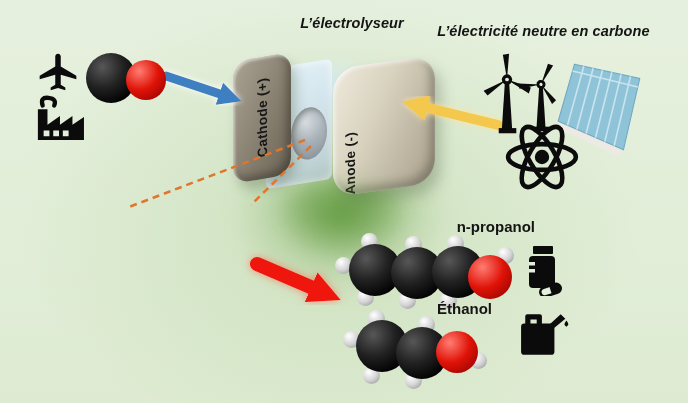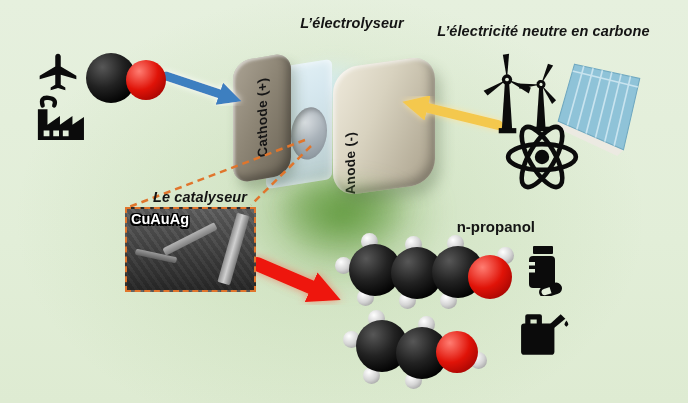--- a/index.html
+++ b/index.html
@@ -160,27 +160,20 @@
     <svg width="78" height="74" viewBox="0 0 76 72">
       <g fill="none" stroke="#0b0b0b" stroke-width="4.5">
         <ellipse cx="38" cy="36" rx="33" ry="12.5"></ellipse>
         <ellipse cx="38" cy="36" rx="33" ry="12.5" transform="rotate(60 38 36)"></ellipse>
         <ellipse cx="38" cy="36" rx="33" ry="12.5" transform="rotate(120 38 36)"></ellipse>
       </g>
       <circle cx="38" cy="36" r="7" fill="#0b0b0b"></circle>
     </svg>
   </div>
 
-  <div class="lbl lbl-it" style="left:145px;top:189px;width:110px;z-index:8;">Le catalyseur</div>
-  <div class="sem">
-    <div class="rod rod1"></div>
-    <div class="rod rod2"></div>
-    <div class="rod rod3"></div>
-    <span class="sem-label">CuAuAg</span>
-  </div>
 
   <svg class="overlay" width="688" height="403" viewBox="0 0 688 403">
     <defs>
       <marker id="ah-blue" viewBox="0 0 10 10" refX="3" refY="5" markerWidth="2.6" markerHeight="2.6" orient="auto">
           <path d="M0 0 L10 5 L0 10 z" fill="#3c7fc0"></path>
         </marker>
       <marker id="ah-yellow" viewBox="0 0 10 10" refX="3" refY="5" markerWidth="2.6" markerHeight="2.6" orient="auto">
           <path d="M0 0 L10 5 L0 10 z" fill="#f4c84e"></path>
         </marker>
       <marker id="ah-red" viewBox="0 0 10 10" refX="3" refY="5" markerWidth="2.3" markerHeight="2.3" orient="auto">
@@ -232,20 +225,21 @@
       <rect x="6" y="10" width="26" height="32" rx="4" fill="#0b0b0b"></rect>
       <rect x="6" y="16" width="6" height="3.5" fill="#e4efdb"></rect>
       <rect x="6" y="23" width="6" height="3.5" fill="#e4efdb"></rect>
       <g transform="rotate(-18 28 44)">
         <rect x="17" y="39.5" width="21" height="9" rx="4.5" fill="#e4efdb" stroke="#0b0b0b" stroke-width="2.5"></rect>
         <path d="M27.5 39.5 h6 a4.5 4.5 0 0 1 0 9 h-6 z" fill="#0b0b0b"></path>
       </g>
     </svg>
   </div>
 
+  <div class="lbl lbl-b" style="left:372px;top:300px;width:120px;z-index:8;">Éthanol</div>
   <div class="molecule" style="left:342px;top:310px;width:155px;height:86px;">
     <div class="sphere atom-h" style="left:26px;top:0px;width:17px;height:17px;"></div>
     <div class="sphere atom-h" style="left:1px;top:21px;width:17px;height:17px;"></div>
     <div class="sphere atom-h" style="left:21px;top:57px;width:17px;height:17px;"></div>
     <div class="sphere atom-h" style="left:76px;top:6px;width:17px;height:17px;"></div>
     <div class="sphere atom-h" style="left:63px;top:62px;width:17px;height:17px;"></div>
     <div class="sphere atom-h" style="left:128px;top:42px;width:17px;height:17px;"></div>
     <div class="sphere atom-c" style="left:14px;top:10px;width:52px;height:52px;"></div>
     <div class="sphere atom-c" style="left:54px;top:17px;width:52px;height:52px;"></div>
     <div class="sphere atom-o" style="left:94px;top:21px;width:42px;height:42px;"></div>

